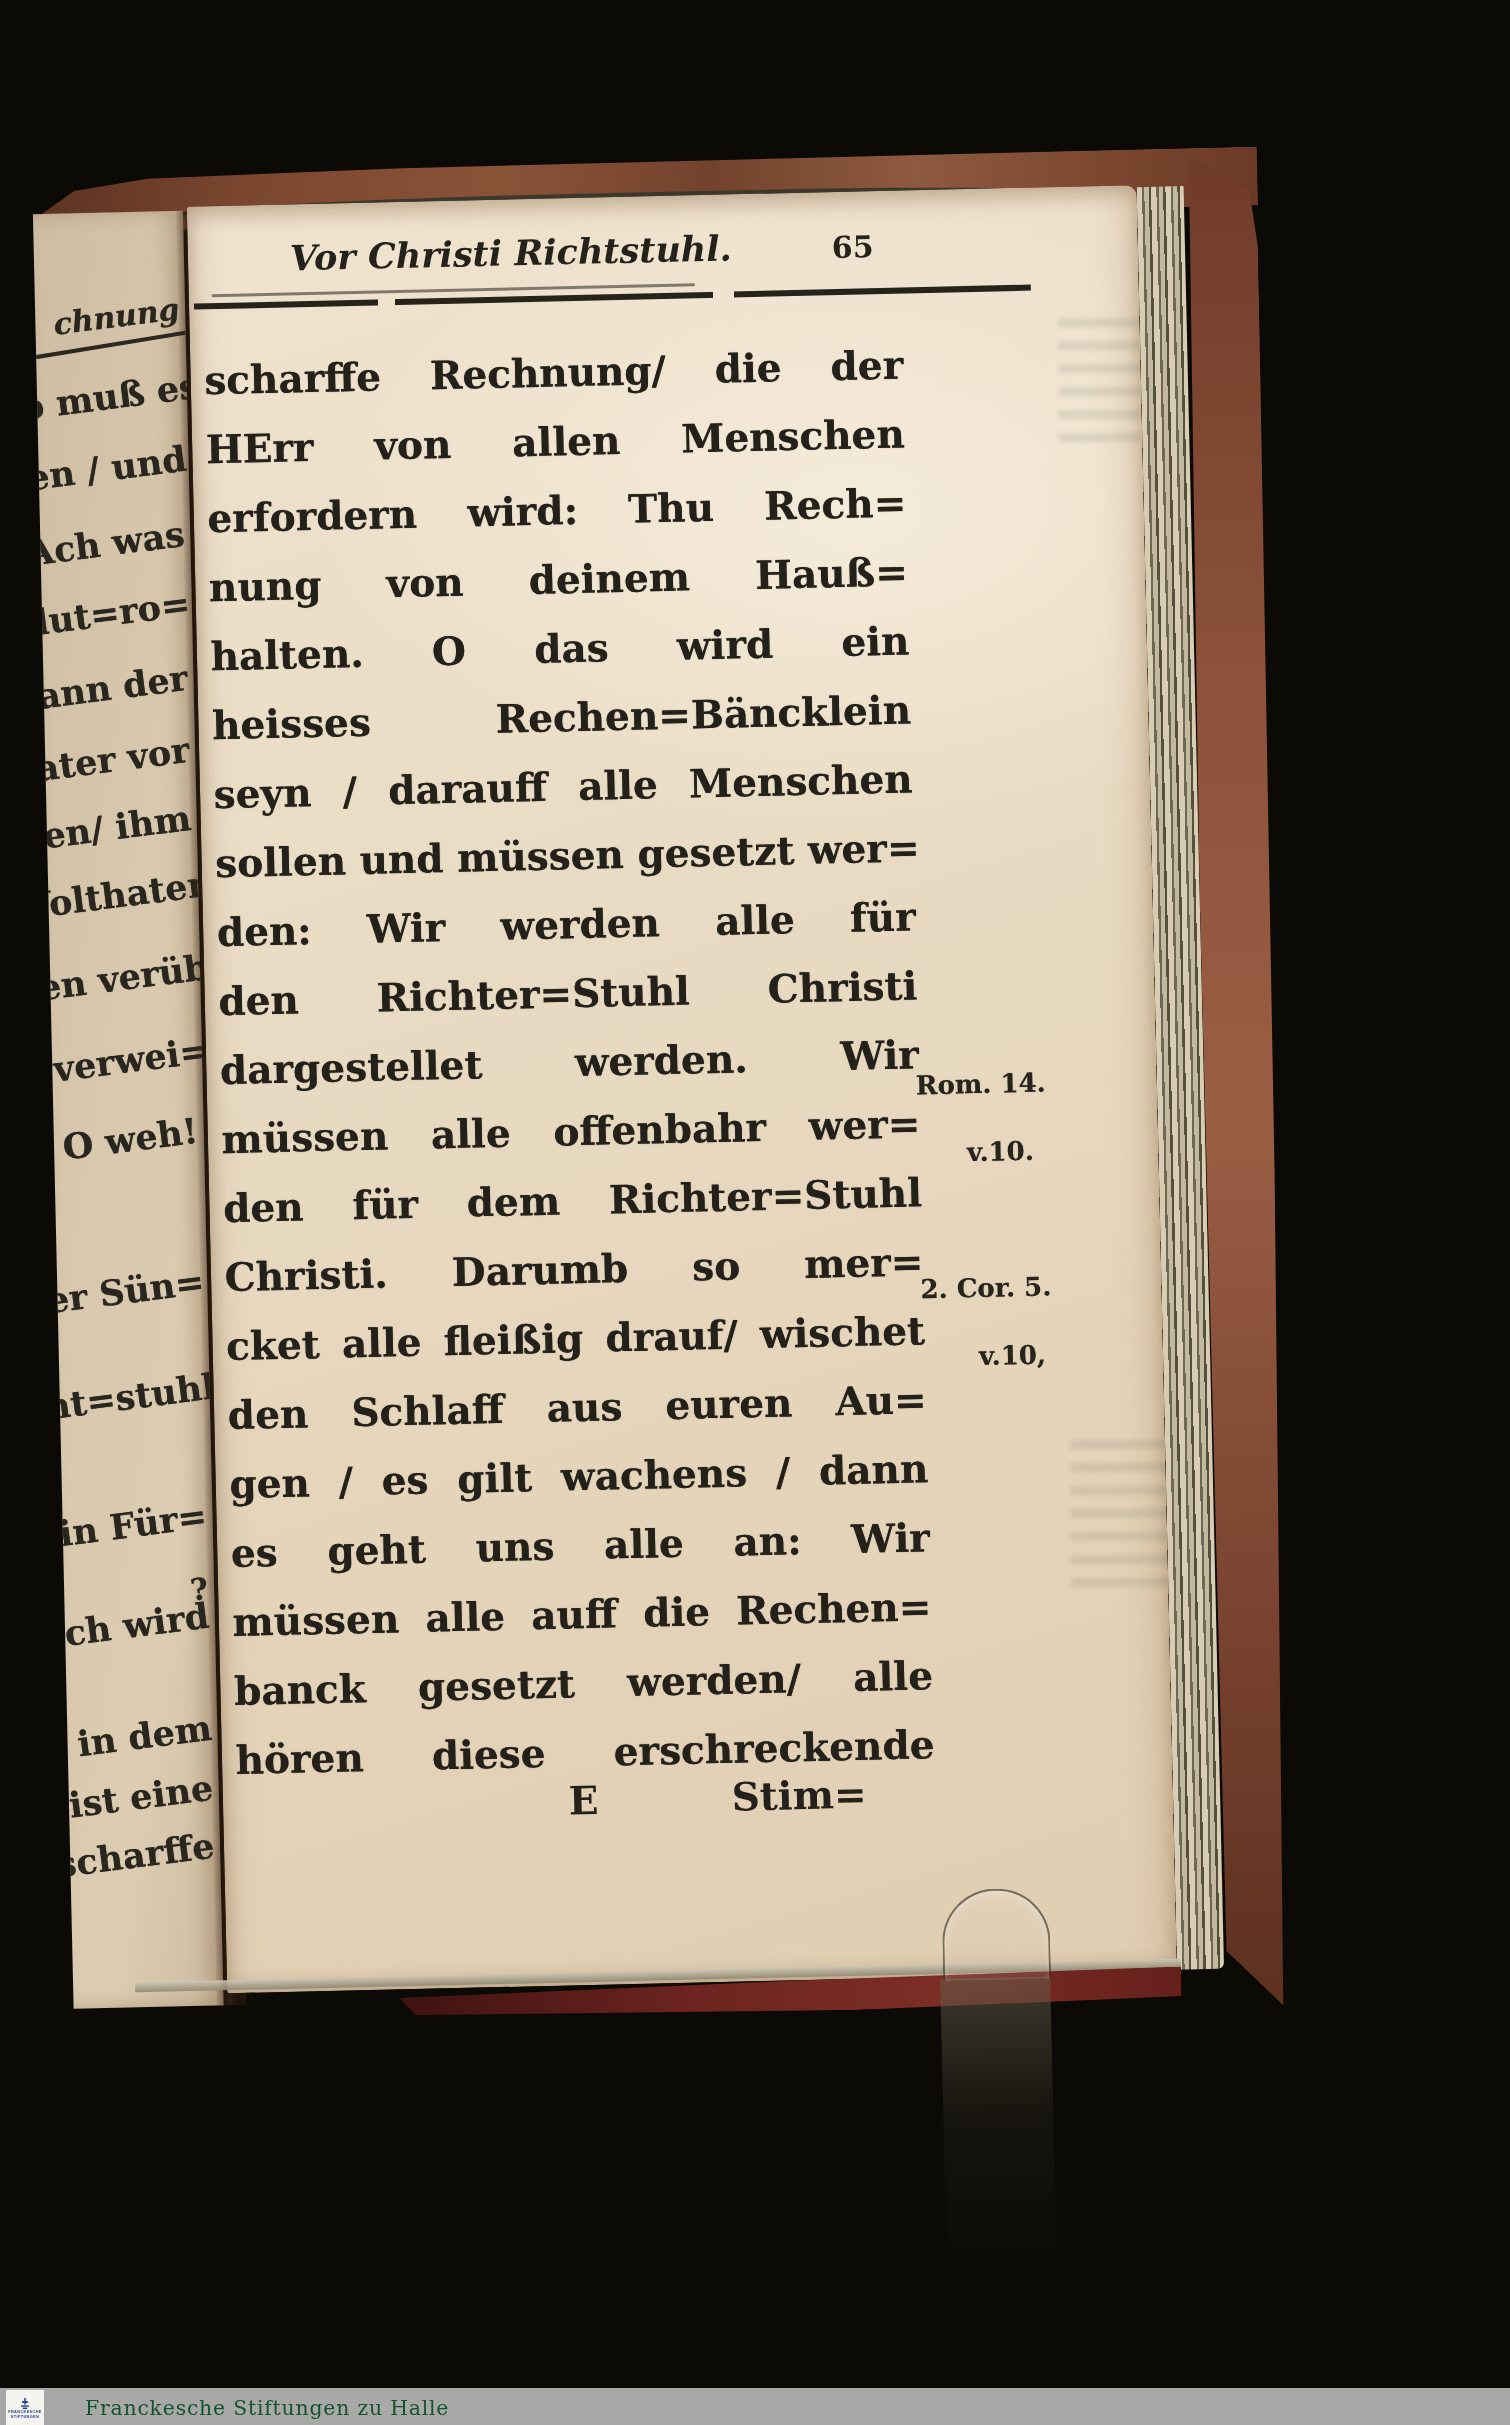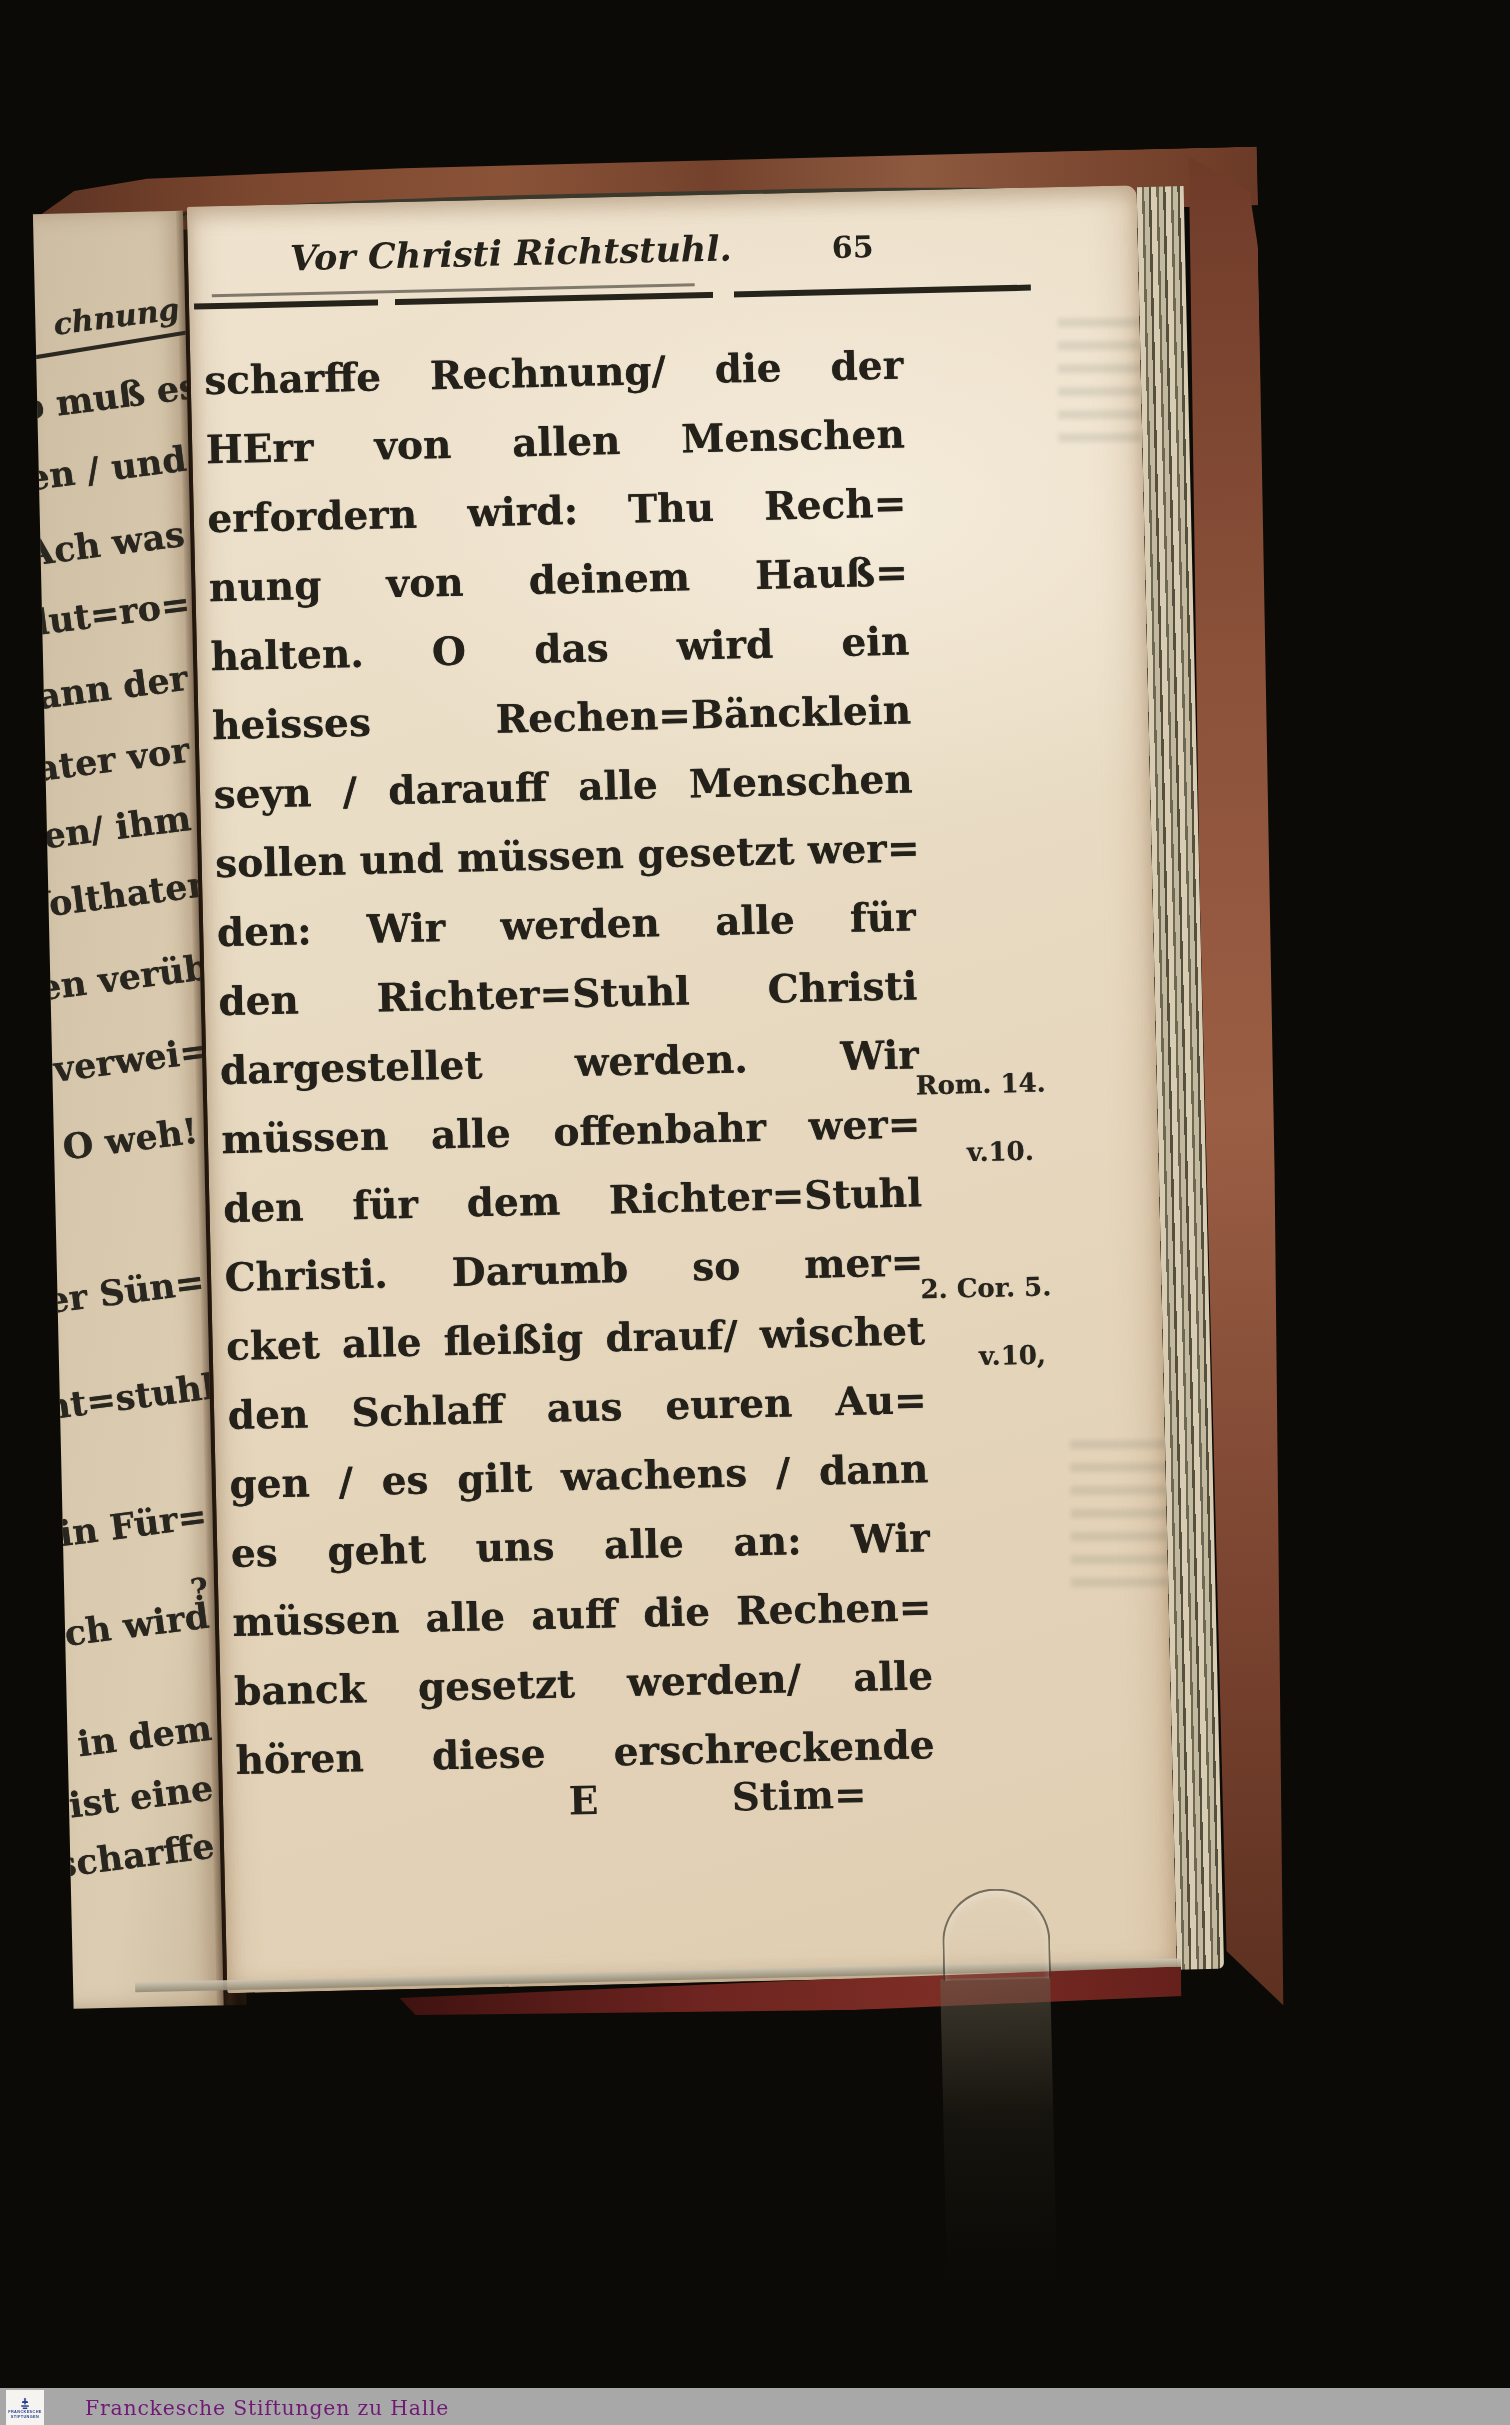--- a/index.html
+++ b/index.html
@@ -126,21 +126,21 @@
     font-family:"DejaVu Serif", serif;
   }
   .logo-box{
     position:absolute;left:6px;top:2.3px;width:38px;height:36px;background:#f5f4f1;
     display:flex;flex-direction:column;align-items:center;justify-content:center;gap:0.8px;
   }
   .logo-glyph{width:12px;height:13.6px;display:block;}
   .logo-text{font-family:"Liberation Sans", sans-serif;font-size:3.8px;line-height:3.8px;
     letter-spacing:0.4px;color:#27418f;text-align:center;font-weight:bold;}
   .footer-label{
-    position:absolute;left:85px;top:7.6px;font-size:20.4px;color:#701a75;letter-spacing:0.8px;
+    position:absolute;left:85px;top:7.6px;font-size:20.4px;color:#14532d;letter-spacing:0.8px;
   }
 </style>
 </head>
 <body>
 
 <div class="book">
 
   <div class="leather-top"></div>
   <div class="edges-top"></div>
 

